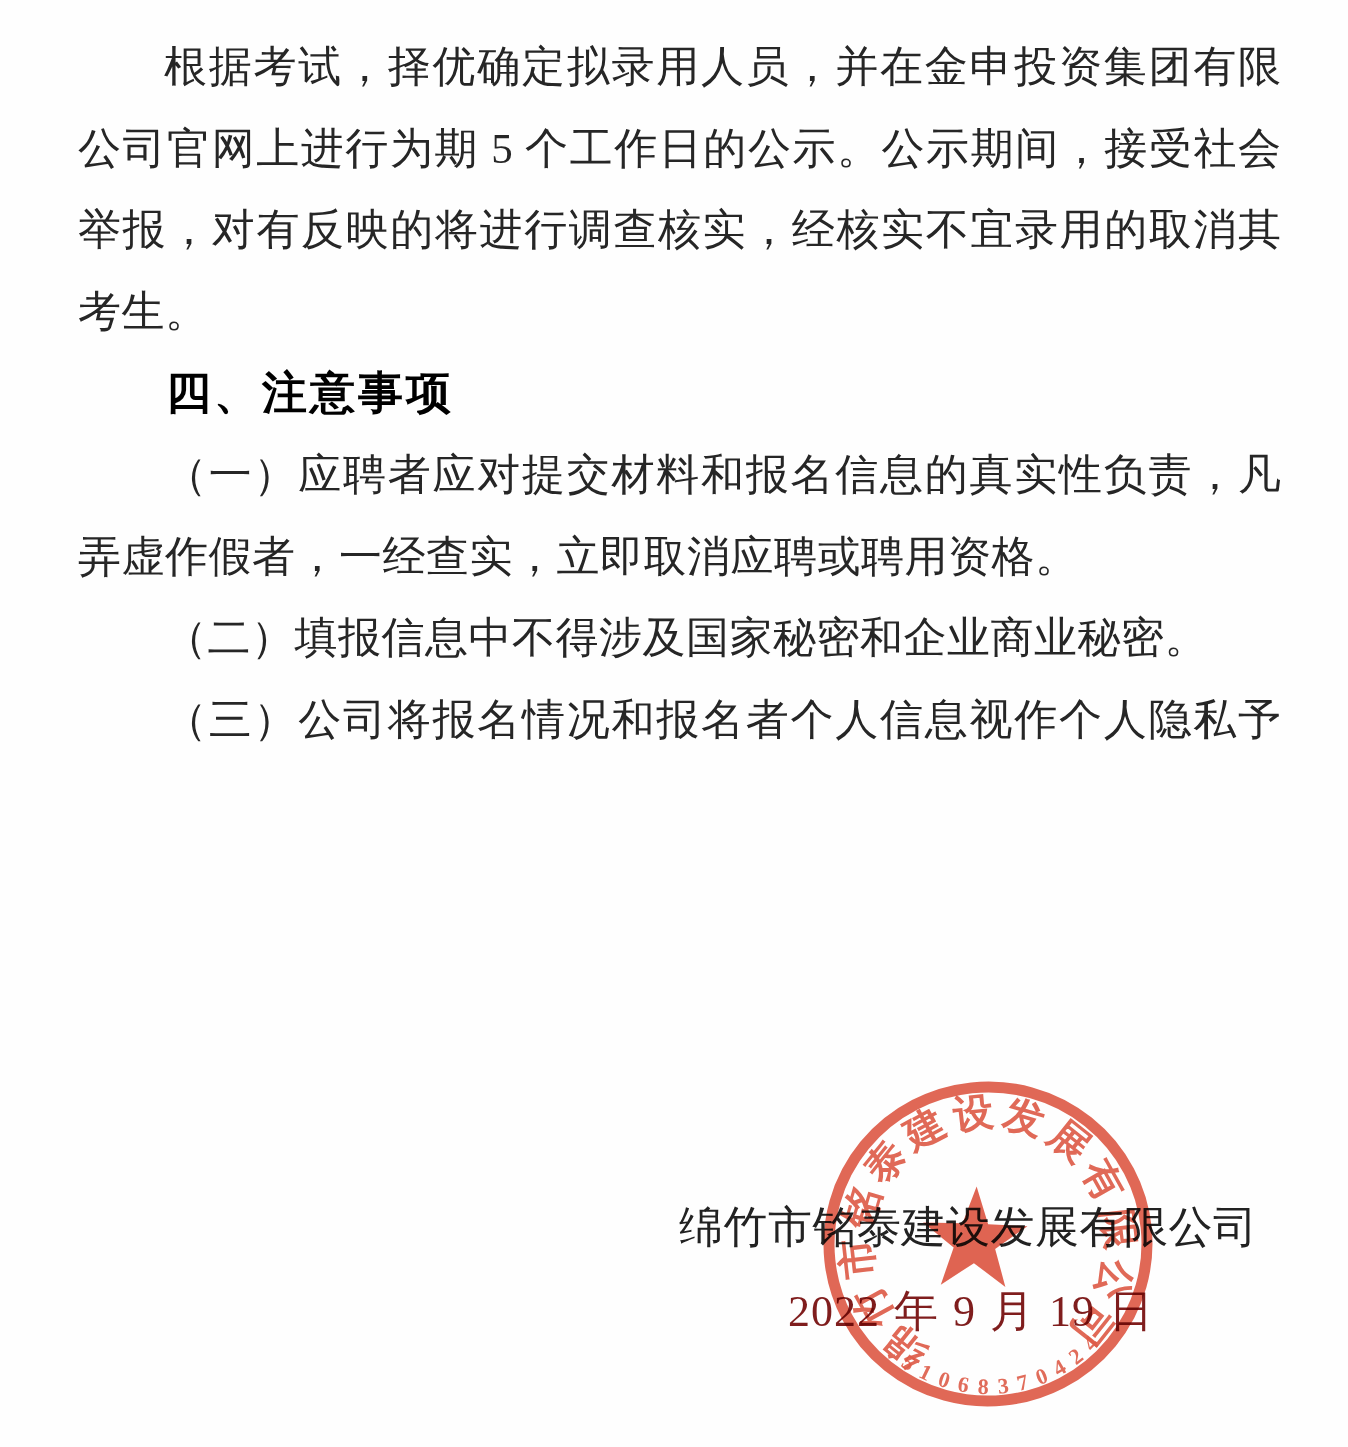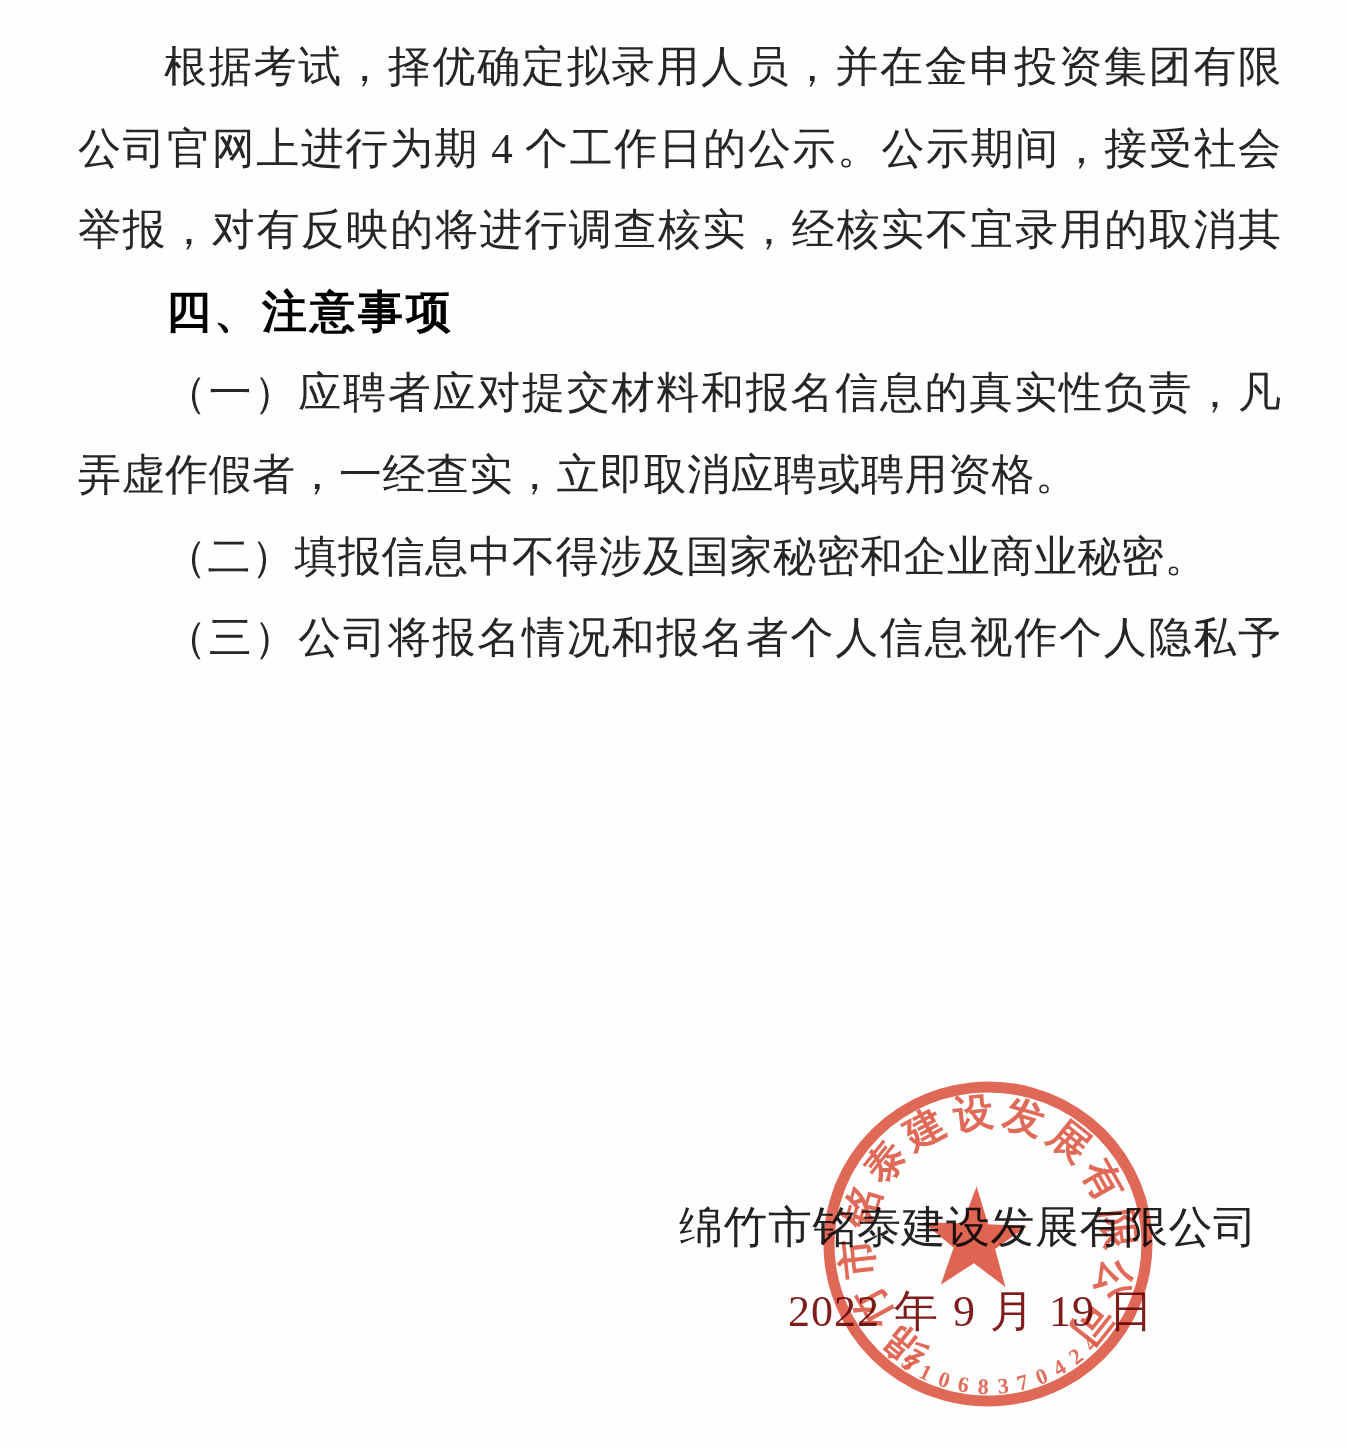--- a/index.html
+++ b/index.html
@@ -67,22 +67,23 @@
     font-weight: bold;
   }
 </style>
 </head>
 <body>
 
 <div class="page">
 
   <div class="doc">
     <div class="ln j i">根据考试，择优确定拟录用人员，并在金申投资集团有限</div>
-    <div class="ln j">公司官网上进行为期 4 个工作日的公示。公示期间，接受社会</div>
+    <div class="ln j">公司官网上进行为期 5 个工作日的公示。公示期间，接受社会</div>
     <div class="ln j">举报，对有反映的将进行调查核实，经核实不宜录用的取消其</div>
+    <div class="ln">考生。</div>
     <div class="ln heading">四、注意事项</div>
     <div class="ln j i">（一）应聘者应对提交材料和报名信息的真实性负责，凡</div>
     <div class="ln">弄虚作假者，一经查实，立即取消应聘或聘用资格。</div>
     <div class="ln i">（二）填报信息中不得涉及国家秘密和企业商业秘密。</div>
     <div class="ln j i">（三）公司将报名情况和报名者个人信息视作个人隐私予</div>
   </div>
 
   <div class="signature">绵竹市铭泰建设发展有限公司</div>
   <div class="date">2022 年 9 月 19 日</div>
 

